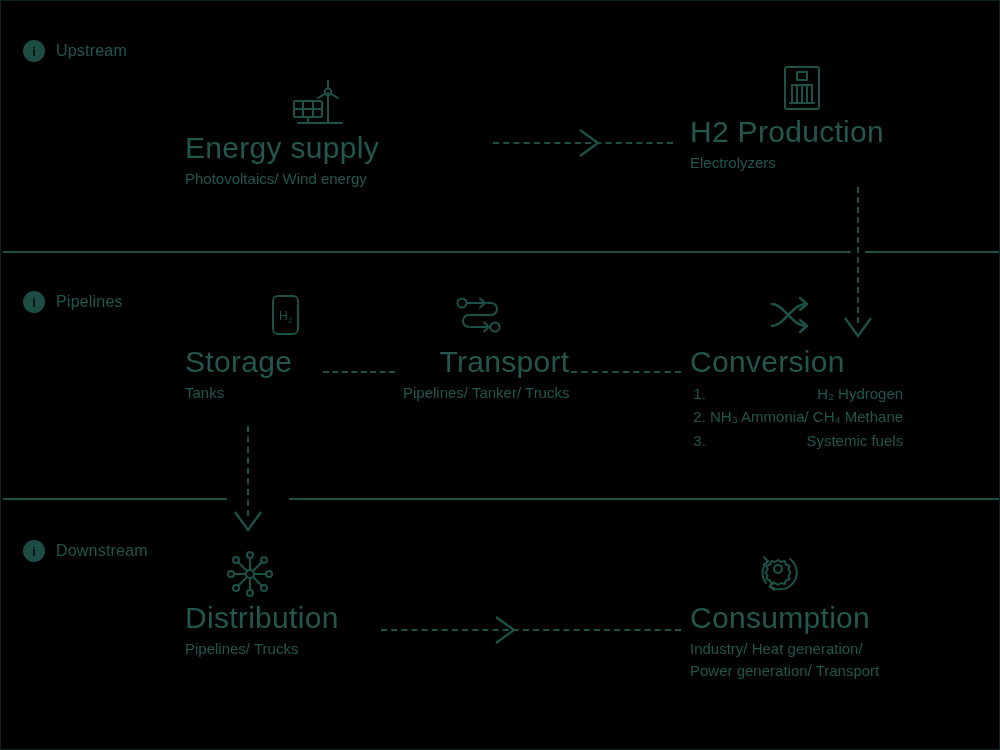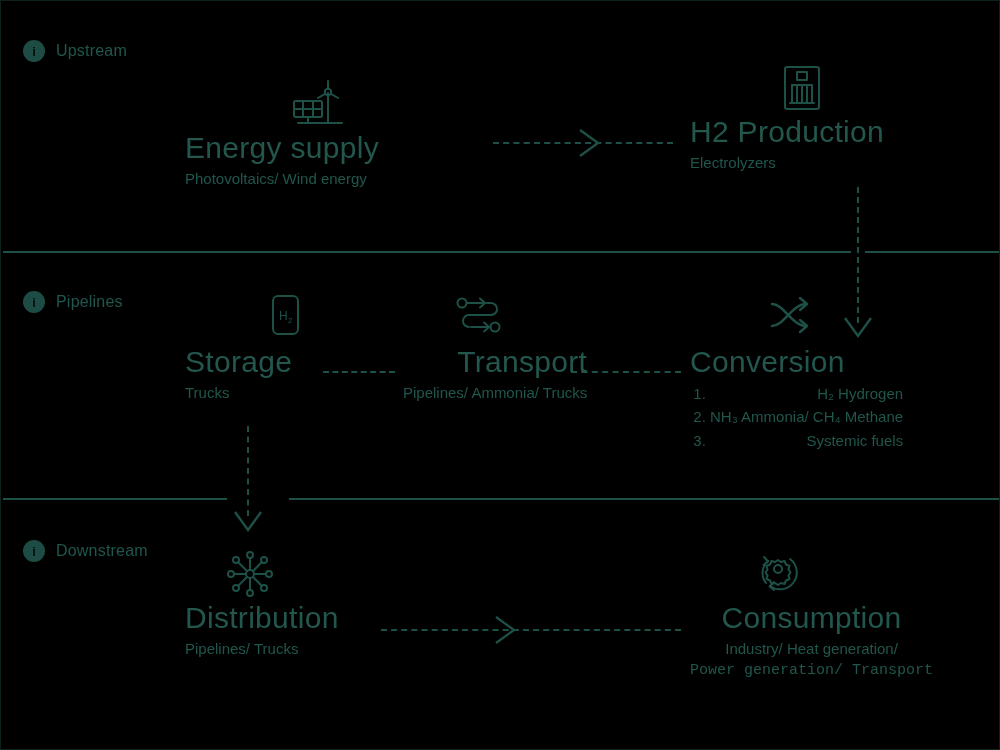--- a/index.html
+++ b/index.html
@@ -167,40 +167,40 @@
     <div class="icon" style="margin-left:82px;">
       <svg width="36" height="48" viewBox="0 0 36 48">
         <g fill="none" stroke="#1d5047" stroke-width="2" stroke-linecap="round" stroke-linejoin="round">
           <rect x="6" y="3" width="25" height="38" rx="5"></rect>
           <text x="12" y="27" font-family="Liberation Sans, sans-serif" font-size="12" fill="#1d5047" stroke="none">H</text>
           <text x="21" y="30" font-family="Liberation Sans, sans-serif" font-size="8" fill="#1d5047" stroke="none">2</text>
         </g>
       </svg>
     </div>
     <div class="title">Storage</div>
-    <div class="sub">Trucks</div>
+    <div class="sub">Tanks</div>
   </div>
 
   <div class="node" style="left:402px;top:292px;text-align:right;">
     <div class="icon" style="margin-left:48px;">
       <svg width="56" height="48" viewBox="0 0 56 48">
         <g fill="none" stroke="#1d5047" stroke-width="2" stroke-linecap="round" stroke-linejoin="round">
           <circle cx="11" cy="10" r="4.5"></circle>
           <line x1="16" y1="10" x2="34" y2="10"></line>
           <polyline points="29,5.5 34,10 29,14.5"></polyline>
           <path d="M40 10 a6 6 0 0 1 0 12 H18 a6 6 0 0 0 0 12"></path>
           <line x1="20" y1="34" x2="38" y2="34"></line>
           <polyline points="33,29.5 38,34 33,38.5"></polyline>
           <circle cx="44" cy="34" r="4.5"></circle>
           <line x1="36" y1="10" x2="40" y2="10"></line>
         </g>
       </svg>
     </div>
     <div class="title">Transport</div>
-    <div class="sub">Pipelines/ Ammonia/ Trucks</div>
+    <div class="sub">Pipelines/ Tanker/ Trucks</div>
   </div>
 
   <div class="node" style="left:689px;top:292px;">
     <div class="icon" style="margin-left:76px;">
       <svg width="52" height="44" viewBox="0 0 52 44">
         <g fill="none" stroke="#1d5047" stroke-width="2.4" stroke-linecap="round" stroke-linejoin="round">
           <path d="M6 11 C18 11 26 33 40 33"></path>
           <path d="M6 33 C18 33 26 11 40 11"></path>
           <polyline points="34,5 41,11 34,17"></polyline>
           <polyline points="34,27 41,33 34,39"></polyline>
@@ -236,31 +236,31 @@
           <line x1="37" y1="13" x2="28" y2="22"></line>
           <line x1="13" y1="37" x2="22" y2="28"></line>
           <line x1="37" y1="37" x2="28" y2="28"></line>
         </g>
       </svg>
     </div>
     <div class="title">Distribution</div>
     <div class="sub">Pipelines/ Trucks</div>
   </div>
 
-  <div class="node" style="left:689px;top:548px;text-align:center;">
+  <div class="node" style="left:689px;top:548px;">
     <div class="icon" style="margin-left:60px;">
       <svg width="52" height="50" viewBox="0 0 52 50">
         <g fill="none" stroke="#1d5047" stroke-width="2" stroke-linecap="round" stroke-linejoin="round">
           <circle cx="28" cy="20" r="4"></circle>
           <path d="M28 11 l3 2 3.5 -1 1.5 3.5 3.5 1.5 -1 3.5 2 3 -2 3 1 3.5 -3.5 1.5 -1.5 3.5 -3.5 -1 -3 2 -3 -2 -3.5 1 -1.5 -3.5 -3.5 -1.5 1 -3.5 -2 -3 2 -3 -1 -3.5 3.5 -1.5 1.5 -3.5 3.5 1 z"></path>
           <path d="M16 34 a16 16 0 0 1 2 -22"></path>
           <polyline points="14,8 18,12.5 13.5,16"></polyline>
           <path d="M40 10 a16 16 0 0 1 -20 27"></path>
           <polyline points="24,33 19.5,37.5 24,41"></polyline>
         </g>
       </svg>
     </div>
     <div class="title">Consumption</div>
     <div class="sub">Industry/ Heat generation/</div>
-    <div class="sub" style="margin-top:0;font-family:Liberation Mono, monospace;">Power generation/ Transport</div>
+    <div class="sub" style="margin-top:0;">Power generation/ Transport</div>
   </div>
 
 </div>
 
 </body></html>

